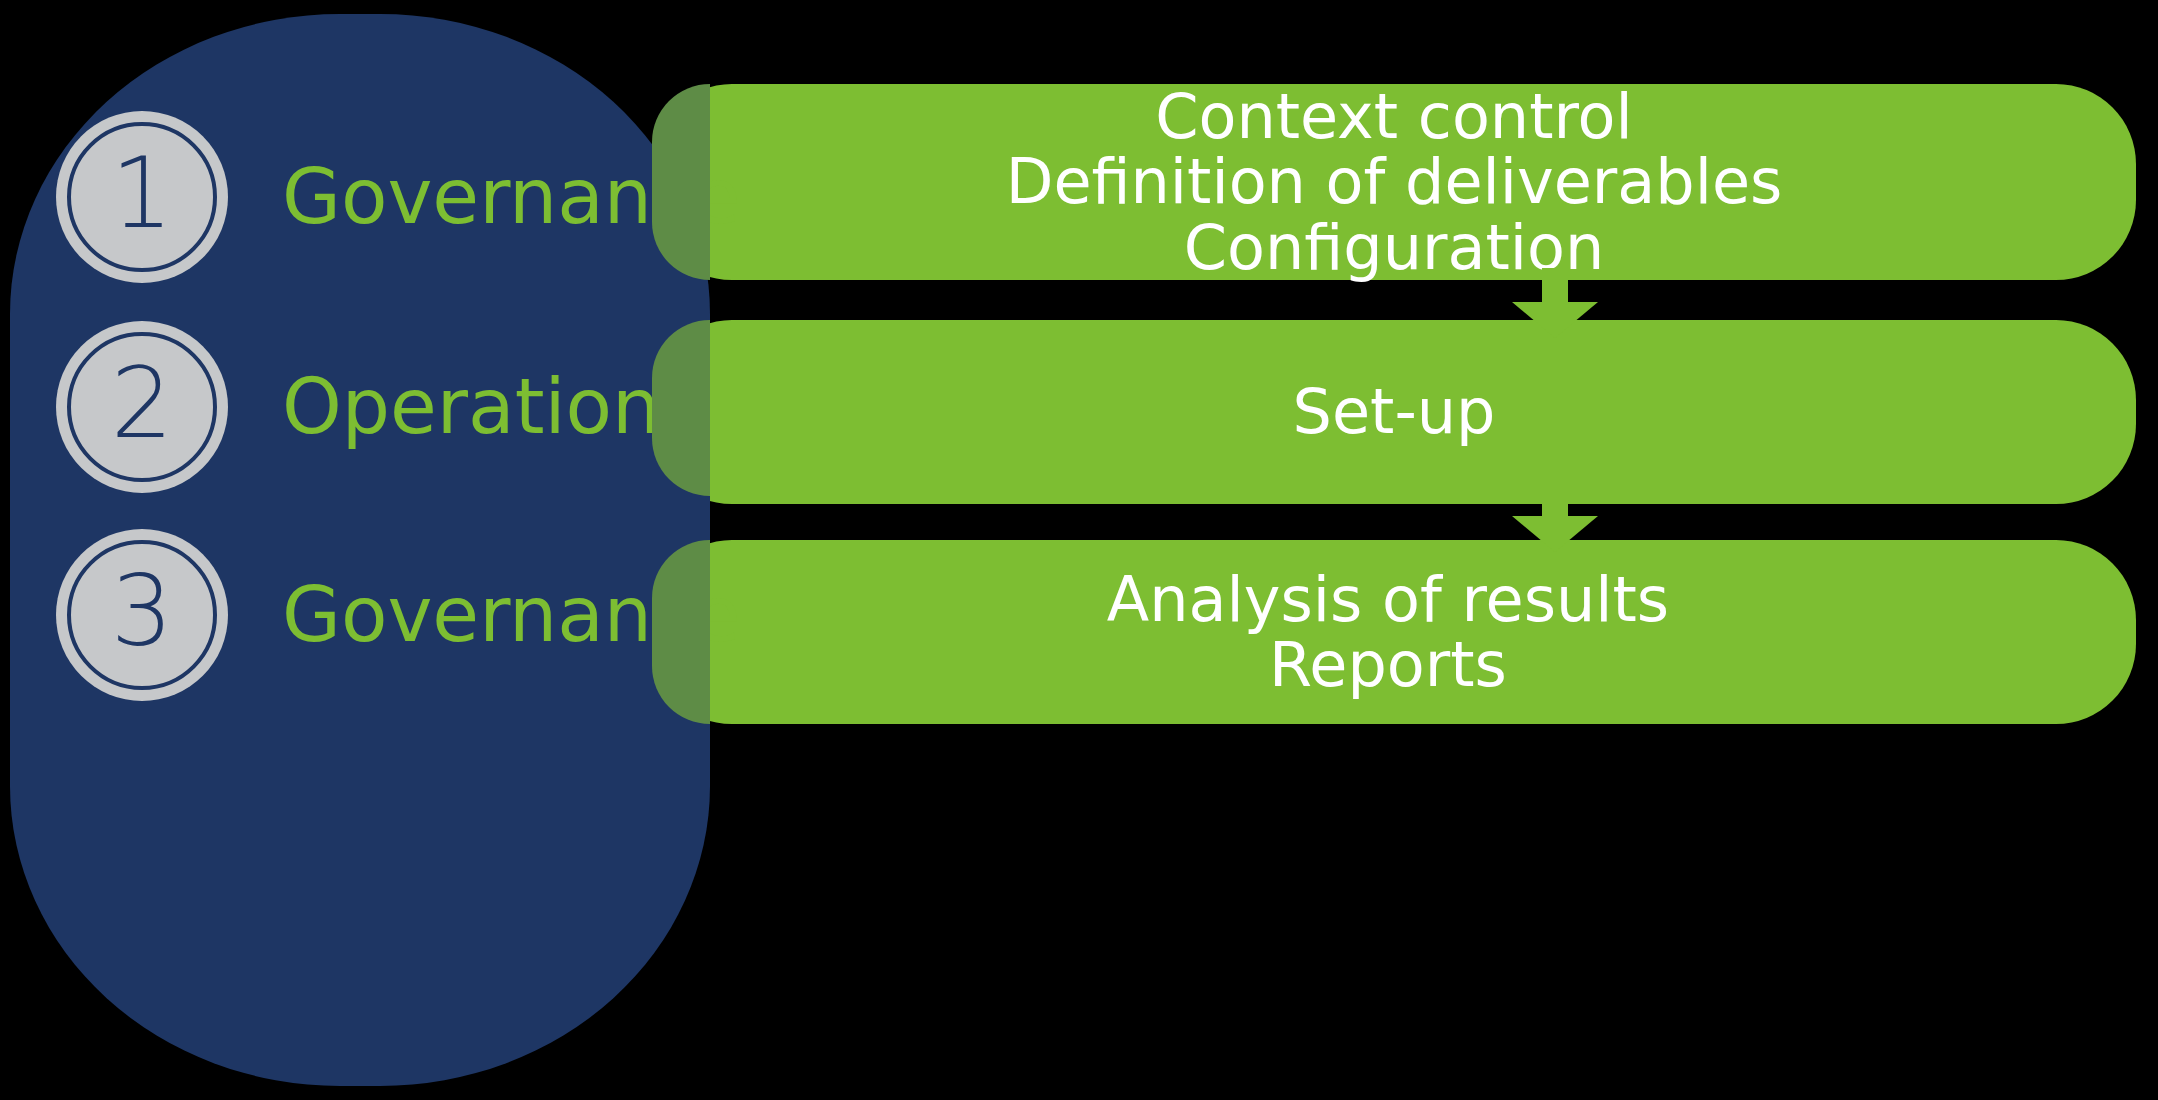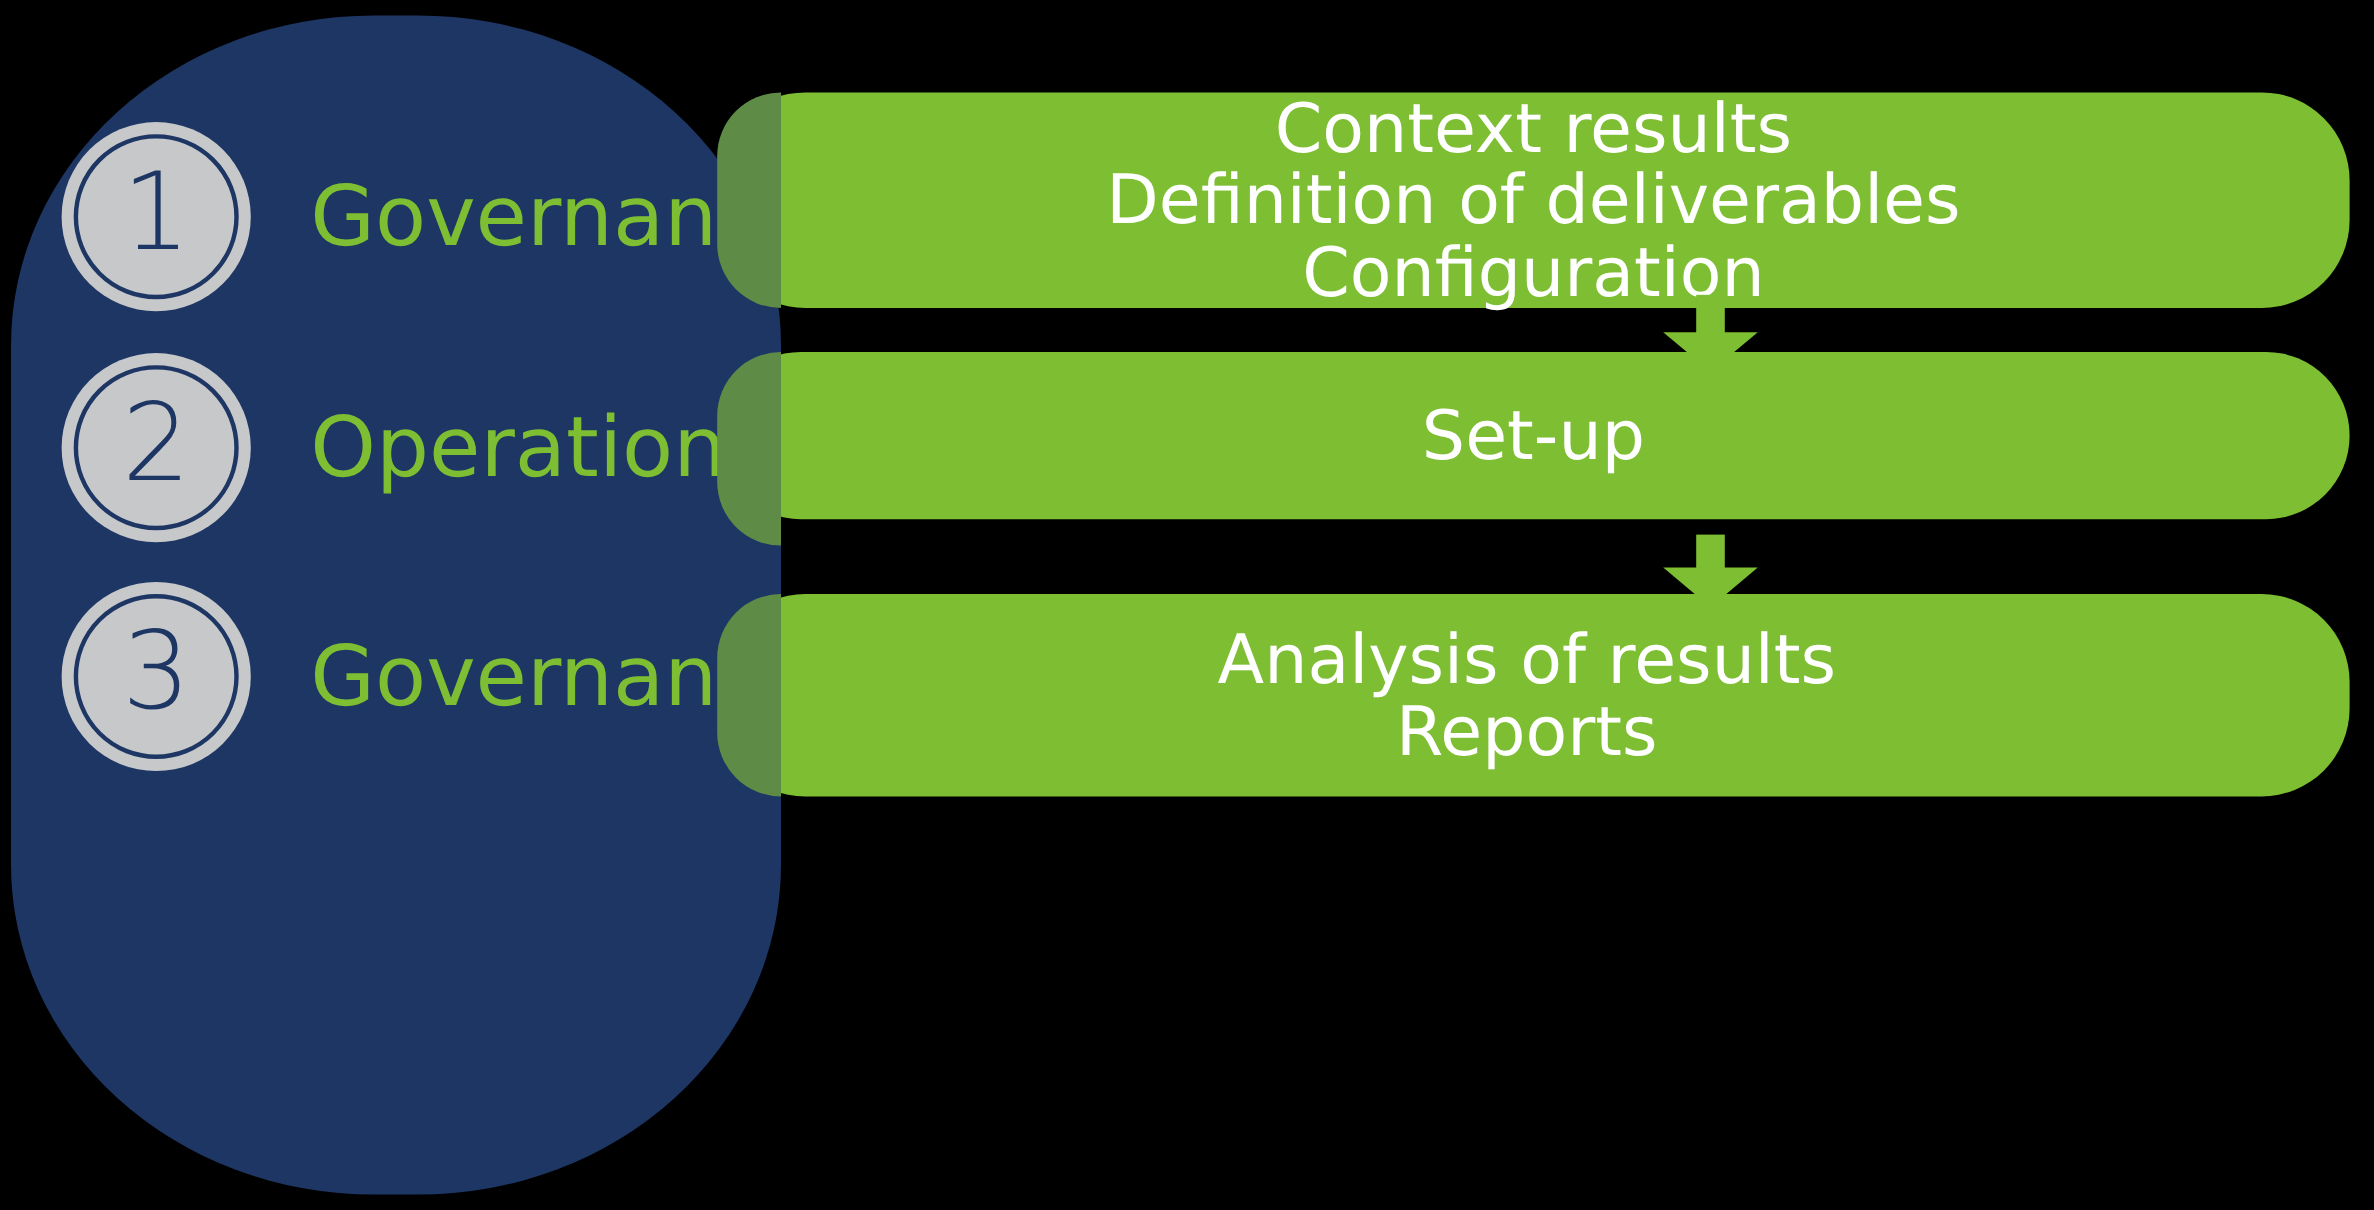--- a/index.html
+++ b/index.html
@@ -109,21 +109,21 @@
   .green-box.b1 {
     left: 652px;
     top: 84px;
     width: 1484px;
     height: 196px;
   }
   .green-box.b2 {
     left: 652px;
     top: 320px;
     width: 1484px;
-    height: 152px;
+    height: 184px;
   }
   .green-box.b3 {
     left: 652px;
     top: 540px;
     width: 1484px;
     height: 184px;
     padding-left: 28px;
   }
 
   
@@ -168,21 +168,21 @@
   .arrow.a2 { left: 1512px; top: 486px; height: 66px; }
   .arrow.a2 .shaft { height: 32px; }
   .arrow.a2 .head  { top: 30px; }
 </style>
 </head>
 <body>
 
 <div id="stage">
 
   <div class="green-box b1">
-    <div class="line">Context results</div>
+    <div class="line">Context control</div>
     <div class="line">Definition of deliverables</div>
     <div class="line">Configuration</div>
   </div>
 
   <div class="green-box b2">
     <div class="line">Set-up</div>
   </div>
 
   <div class="green-box b3">
     <div class="line">Analysis of results</div>

